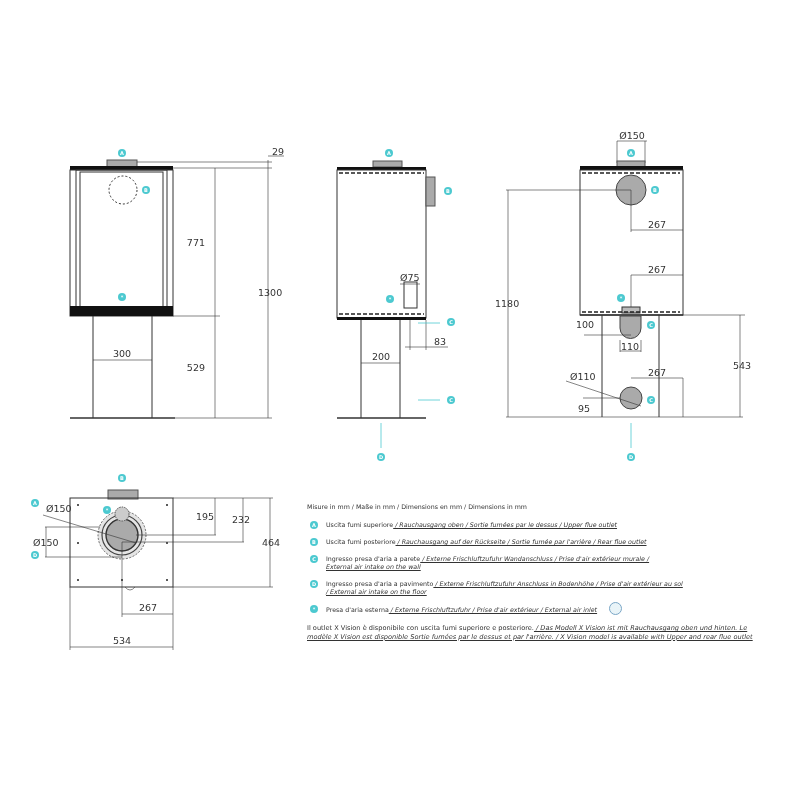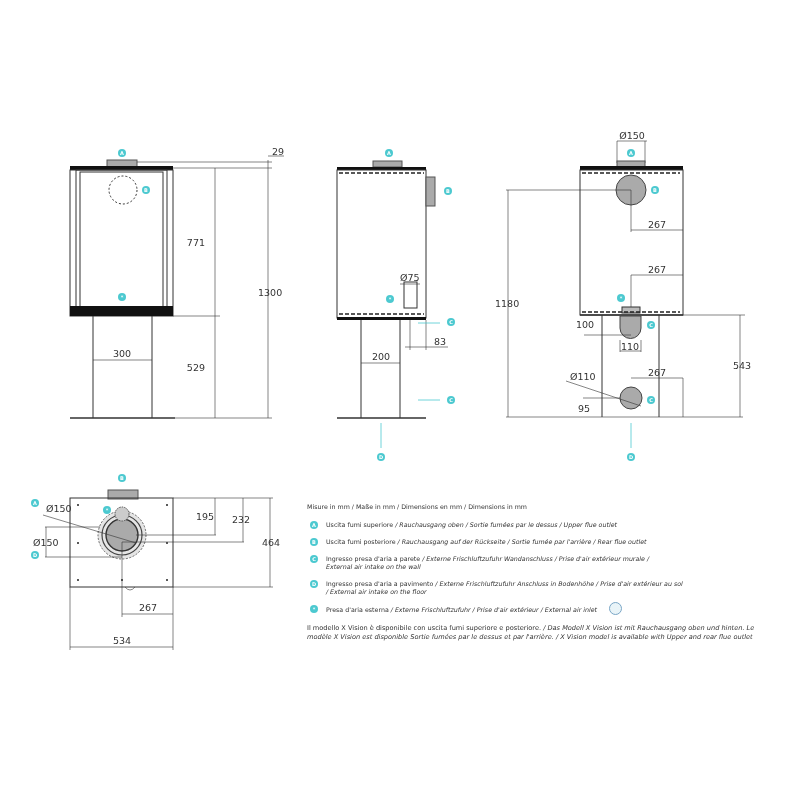--- a/index.html
+++ b/index.html
@@ -10,21 +10,21 @@
     .dim { font-size: 9.5px; }
     .mk text { font-size: 5px; fill: #fff; font-weight: bold; }
     .legend { position: absolute; left: 307px; top: 503px; width: 470px;
               font-family: "DejaVu Sans", sans-serif; font-size: 6.3px; color: #333; line-height: 8px; }
     .legend .units { margin-bottom: 10px; }
     .legend .row { display: flex; align-items: flex-start; margin-bottom: 9px; }
     .legend .badge { width: 8px; height: 8px; border-radius: 50%; background: #4cc9d0; color: #fff;
                      font-size: 5px; font-weight: bold; text-align: center; line-height: 8px;
                      margin-left: 3px; margin-right: 8px; flex: 0 0 8px; margin-top: 0; }
     .legend .txt { flex: 1; }
-    .legend i { font-style: italic; }
+    .legend i { font-style: italic; text-decoration: underline; }
     .legend .note { font-size: 6.6px; line-height: 8.5px; margin-top: 2px; }
     .legend .air-icon { display: inline-block; width: 11px; height: 11px; border: 1px solid #7aa6c6;
                         border-radius: 50%; vertical-align: middle; margin-left: 12px; margin-top: -3px;
                         background: #e9f4f8; }
   </style>
 </head>
 <body>
 
 <svg class="drawing" viewBox="0 0 800 800" xmlns="http://www.w3.org/2000/svg">
   <defs>
@@ -288,15 +288,15 @@
   <div class="row">
     <span class="badge">D</span>
     <span class="txt" style="max-width:360px"><span>Ingresso presa d'aria a pavimento</span><i> / Externe Frischluftzufuhr Anschluss in Bodenhöhe / Prise d'air extérieur au sol  / External air intake on the floor</i></span>
   </div>
   <div class="row">
     <span class="badge">*</span>
     <span class="txt"><span>Presa d'aria esterna</span><i> / Externe Frischluftzufuhr / Prise d'air extérieur / External air inlet</i><span class="air-icon"></span></span>
   </div>
 
   <div class="note" style="max-width:465px">
-    <span>Il modello X Vision è disponibile con uscita fumi superiore e posteriore.</span><i> / Das Modell X Vision ist mit Rauchausgang oben und hinten. Le modèle X Vision est disponible Sortie fumées par le dessus et par l'arrière. / X Vision model is available with Upper and rear flue outlet</i>
+    <span>Il outlet X Vision è disponibile con uscita fumi superiore e posteriore.</span><i> / Das Modell X Vision ist mit Rauchausgang oben und hinten. Le modèle X Vision est disponible Sortie fumées par le dessus et par l'arrière. / X Vision model is available with Upper and rear flue outlet</i>
   </div>
 </div>
 
 </body></html>

